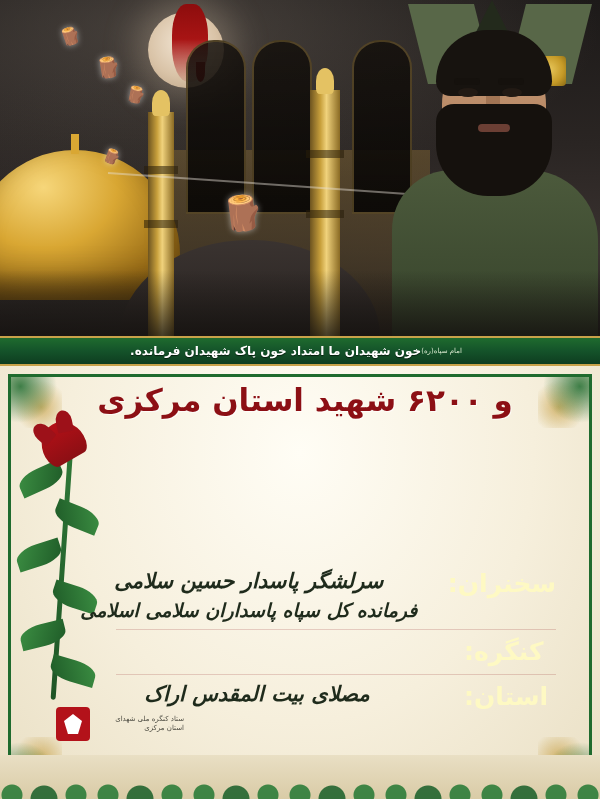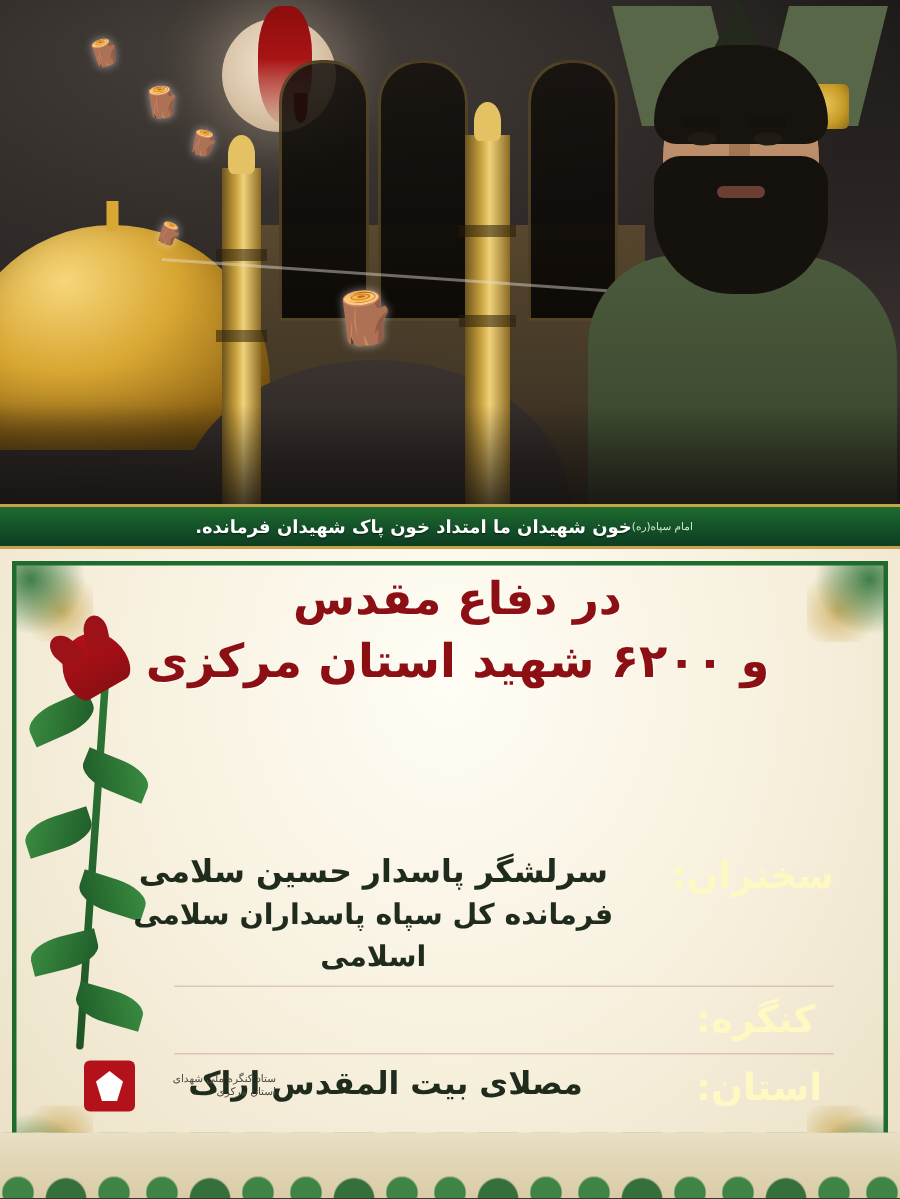--- a/index.html
+++ b/index.html
@@ -487,20 +487,21 @@
     white-space: nowrap;
   }
   .det-value {
     color: #1f2b1c;
     font-size: 21px;
     font-weight: bold;
     line-height: 1.45;
     flex: 1;
     text-align: center;
     padding-right: 6px;
+    font-style: italic;
   }
   .det-value .sub {
     display: block;
     font-size: 19px;
     margin-top: 1px;
   }
   .det-sep {
     width: 440px;
     height: 1px;
     background: rgba(140,15,20,.18);
@@ -617,21 +618,20 @@
     <div class="leaf l1"></div>
     <div class="leaf l2"></div>
     <div class="leaf l3"></div>
     <div class="leaf l4"></div>
     <div class="leaf l5"></div>
     <div class="leaf l6"></div>
     <div class="tulip"></div>
   </div>
 
   <div class="headline">
-    <div class="l2">در دفاع مقدس</div>
     <div class="l3">و ۶۲۰۰ شهید استان مرکزی</div>
   </div>
 
   <div class="details">
     <div class="det-row">
       <div class="det-label">سخنران:</div>
       <div class="det-value">
         <span>سرلشگر پاسدار حسین سلامی</span>
         <span class="sub">فرمانده کل سپاه پاسداران سلامی اسلامی</span>
       </div>

